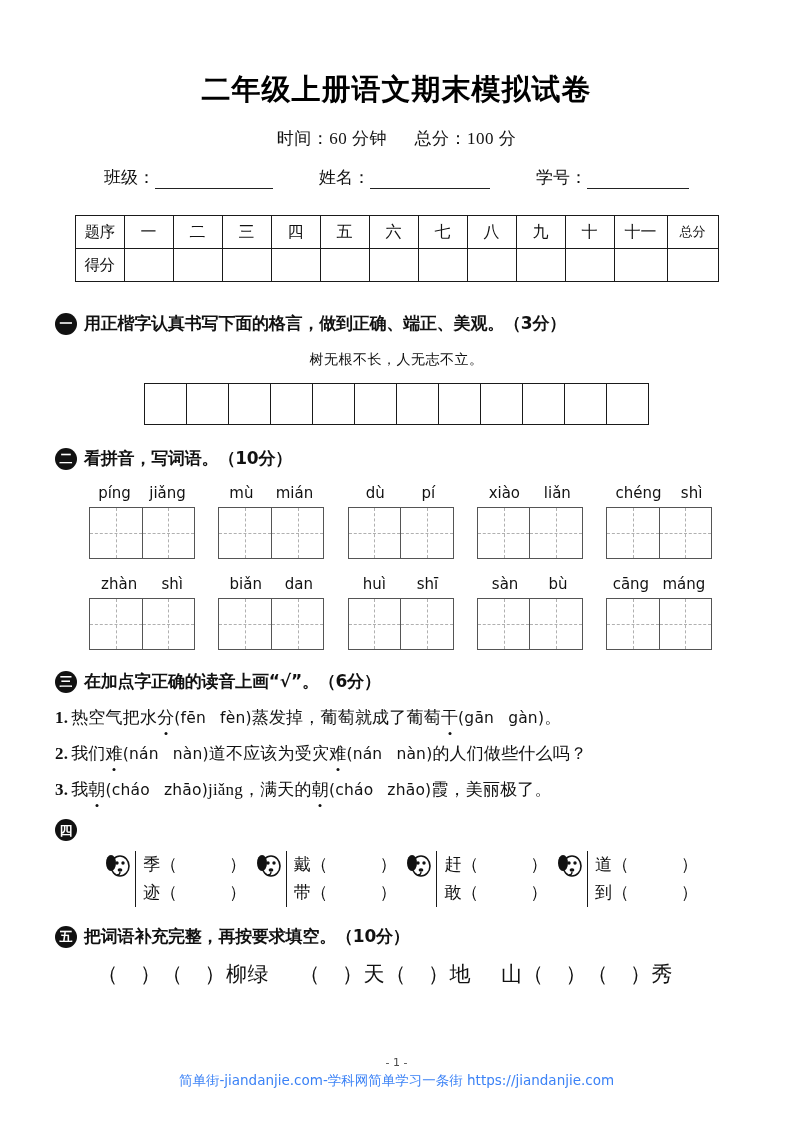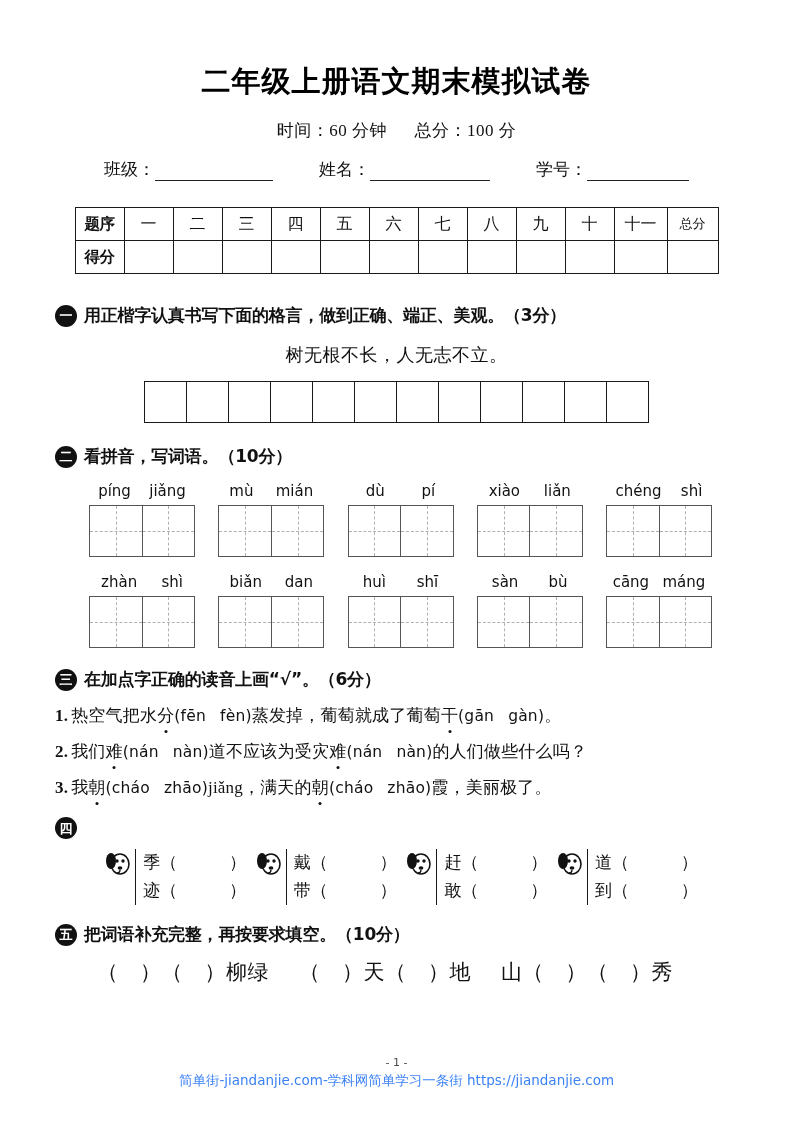--- a/index.html
+++ b/index.html
@@ -13,21 +13,21 @@
     position: relative;
     font-family: "Liberation Serif", "DejaVu Serif", serif;
     color: #111111;
     overflow: hidden;
   }
   .page {
     position: relative;
     width: 793px;
     height: 1122px;
     box-sizing: border-box;
-    padding: 0 55px;
+    padding: 8px 55px;
   }
 
   
   .title {
     text-align: center;
     font-family: "DejaVu Sans", "Liberation Sans", sans-serif;
     font-weight: bold;
     font-size: 29px;
     letter-spacing: 1px;
     margin: 0;
@@ -77,21 +77,20 @@
     border: 1px solid #1a1a1a;
     height: 30px;
     text-align: center;
     vertical-align: middle;
     font-family: "Liberation Serif", "DejaVu Serif", serif;
   }
   table.score td.head-cell {
     width: 46px;
     font-size: 15.5px;
     letter-spacing: -0.5px;
-    font-weight: bold;
   }
   table.score td.col {
     width: 46px;
   }
   table.score td.col-wide {
     width: 50px;
   }
   table.score td.total {
     width: 48px;
     font-size: 13px;
@@ -122,21 +121,21 @@
     font-weight: bold;
     margin-right: 7px;
     flex: none;
     font-family: "DejaVu Sans", "Liberation Sans", sans-serif;
     line-height: 1;
   }
 
   
   .maxim {
     text-align: center;
-    font-size: 18px;
+    font-size: 14px;
     margin-top: 16px;
     letter-spacing: 0.5px;
   }
   .write-row {
     display: flex;
     justify-content: center;
     margin-top: 14px;
   }
   .write-grid { display: flex; border-left: 1.2px solid #1a1a1a; }
   .write-cell {

